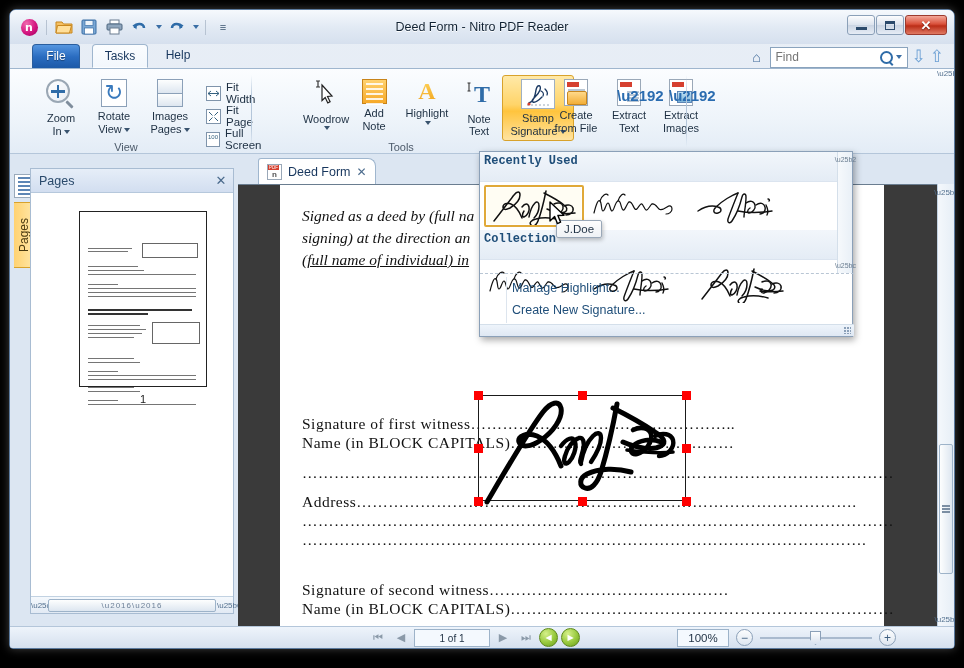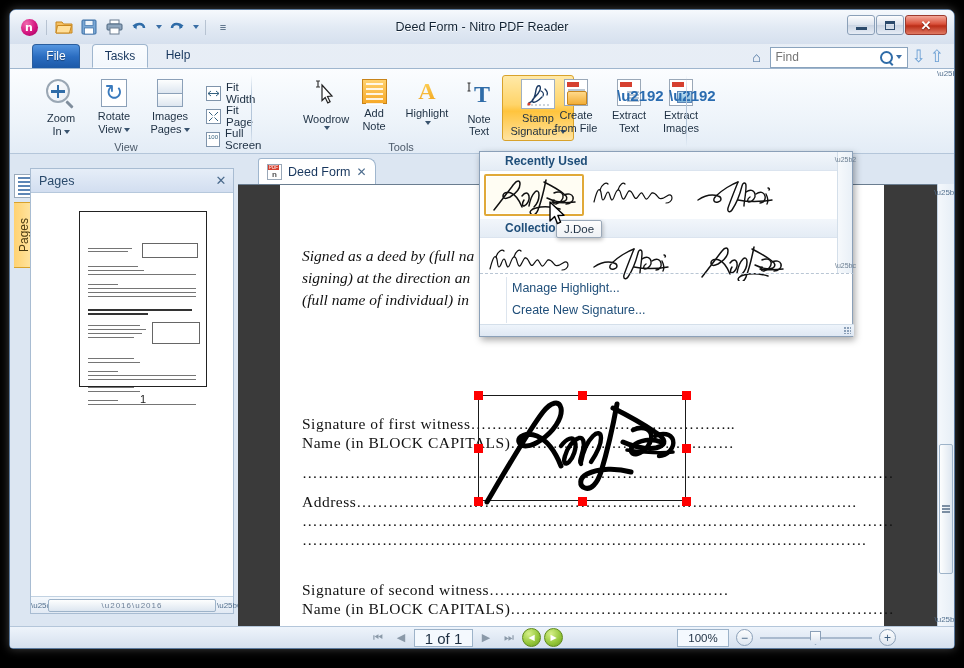--- a/index.html
+++ b/index.html
@@ -212,21 +212,21 @@
     position:absolute; left:0; top:30px; right:0; bottom:0;
     background:#3a3a3a; border-top:1px solid #6a7d90;
     overflow:hidden;
   }
   #page {
     position:absolute; left:42px; top:0; width:604px; height:460px;
     background:#fff;
   }
   .doc-line { position:absolute; font-family:"Liberation Serif", serif; font-size:15.5px; color:#111; white-space:pre; }
   .doc-dots { letter-spacing:.5px; }
-  .ital { font-style:italic;margin-top:40px; }
+  .ital { font-style:italic; }
 
   
   #sigplaced { position:absolute; left:198px; top:210px; width:208px; height:106px; border:1px solid #1a1a1a; }
   .handle { position:absolute; width:9px; height:9px; background:#f00; }
   #sig-script {
     position:absolute; left:-2px; top:-6px; width:212px; height:118px;
     font-family:"Liberation Serif", serif;
   }
 
   
@@ -243,22 +243,22 @@
 
   
   #statusbar {
     position:absolute; left:0; bottom:0; width:100%; height:22px;
     background:linear-gradient(180deg,#eef4fb,#d5e0ee);
     border-top:1px solid #b4c6da; display:flex; align-items:center;
   }
   #pagenav { position:absolute; left:358px; display:flex; align-items:center; gap:3px; }
   .navbtn { width:20px; height:18px; display:flex; align-items:center; justify-content:center; font-size:11px; color:#8a99a8; }
   #pagebox {
-    width:59px; height:18px; background:#f4f9fe; border:1px solid #9db3c9;
-    font-size:15px; color:#1d2f42; text-align:center; line-height:17px;
+    width:76px; height:18px; background:#f4f9fe; border:1px solid #9db3c9;
+    font-size:10px; color:#1d2f42; text-align:center; line-height:17px;
   }
   .greenbtn {
     width:19px; height:19px; border-radius:50%;
     background: radial-gradient(circle at 35% 28%, #d6f08a 0%, #97c93d 55%, #6a9b1c 100%);
     border:1px solid #5e8a19; display:flex; align-items:center; justify-content:center;
     color:#fff; font-size:8px;
   }
   #zoomzone { position:absolute; right:58px; display:flex; align-items:center; gap:7px; }
   #zoombox { width:52px; height:18px; background:#f4f9fe; border:1px solid #9db3c9;
     font-size:11.5px; color:#1d2f42; text-align:center; line-height:17px; }
@@ -271,23 +271,23 @@
     background:linear-gradient(180deg,#fcfdfe,#d9e2ee); border:1px solid #8ba0b8;
     clip-path: polygon(0 0,100% 0,100% 62%,50% 100%,0 62%); }
 
   
   #sigpopup {
     position:absolute; left:469px; top:141px; width:374px; height:186px;
     background:#fff; border:1px solid #8ba0b8;
     box-shadow:2px 3px 7px rgba(0,0,0,.35); z-index:40;
   }
   .sig-sechdr {
-    height:19px; background:linear-gradient(180deg,#f2f6fb,#e4ecf5);
+    height:30px; background:linear-gradient(180deg,#f2f6fb,#e4ecf5);
     border-bottom:1px solid #dbe4ef; font-size:12px; color:#1f4e79;
-    font-weight:bold; padding-left:25px; line-height:19px;
+    font-weight:bold; padding-left:4px; line-height:19px;font-family:Liberation Mono, monospace;
   }
   .sig-row { height:48px; display:flex; align-items:center; padding-left:4px; gap:4px; }
   .sig-cell {
     width:100px; height:42px; display:flex; align-items:center; justify-content:center;
     border:1px solid transparent; border-radius:2px;
   }
   .sig-cell.sel { border:2px solid #e0a938; background:#fffdf3; box-shadow:inset 0 0 0 1px #fff; }
   .sig-img { width:96px; height:38px; }
   #sigpopup-scroll {
     position:absolute; right:0; top:0; width:15px; height:121px;
@@ -593,21 +593,21 @@
           <span class="pdficon"></span>
           <span id="doctab-title">Deed Form</span>
           <span id="doctab-close">✕</span>
         </div>
       </div>
 
       <div id="docviewport">
         <div id="page">
           <div class="doc-line ital" style="left:22px; top:22px;">Signed as a deed by (full na</div>
           <div class="doc-line ital" style="left:22px; top:44px;">signing) at the direction an</div>
-          <div class="doc-line ital" style="left:22px; top:66px;">(full name of individual) in</div>
+          <div class="doc-line ital" style="left:22px; top:66px;text-decoration:underline;">(full name of individual) in</div>
 
           <div class="doc-line doc-dots" style="left:22px; top:230px;">Signature of first witness…………………………………………..</div>
           <div class="doc-line doc-dots" style="left:22px; top:249px;">Name (in BLOCK CAPITALS)……………………………………</div>
           <div class="doc-line doc-dots" style="left:22px; top:279px;">…………………………………………………………………………………………………</div>
 
           <div class="doc-line doc-dots" style="left:22px; top:308px;">Address………………………………………………………………………………….</div>
           <div class="doc-line doc-dots" style="left:22px; top:327px;">…………………………………………………………………………………………………</div>
           <div class="doc-line doc-dots" style="left:22px; top:346px;">…………………………………………………………………………………………….</div>
 
           <div class="doc-line doc-dots" style="left:22px; top:396px;">Signature of second witness………………………………………</div>

